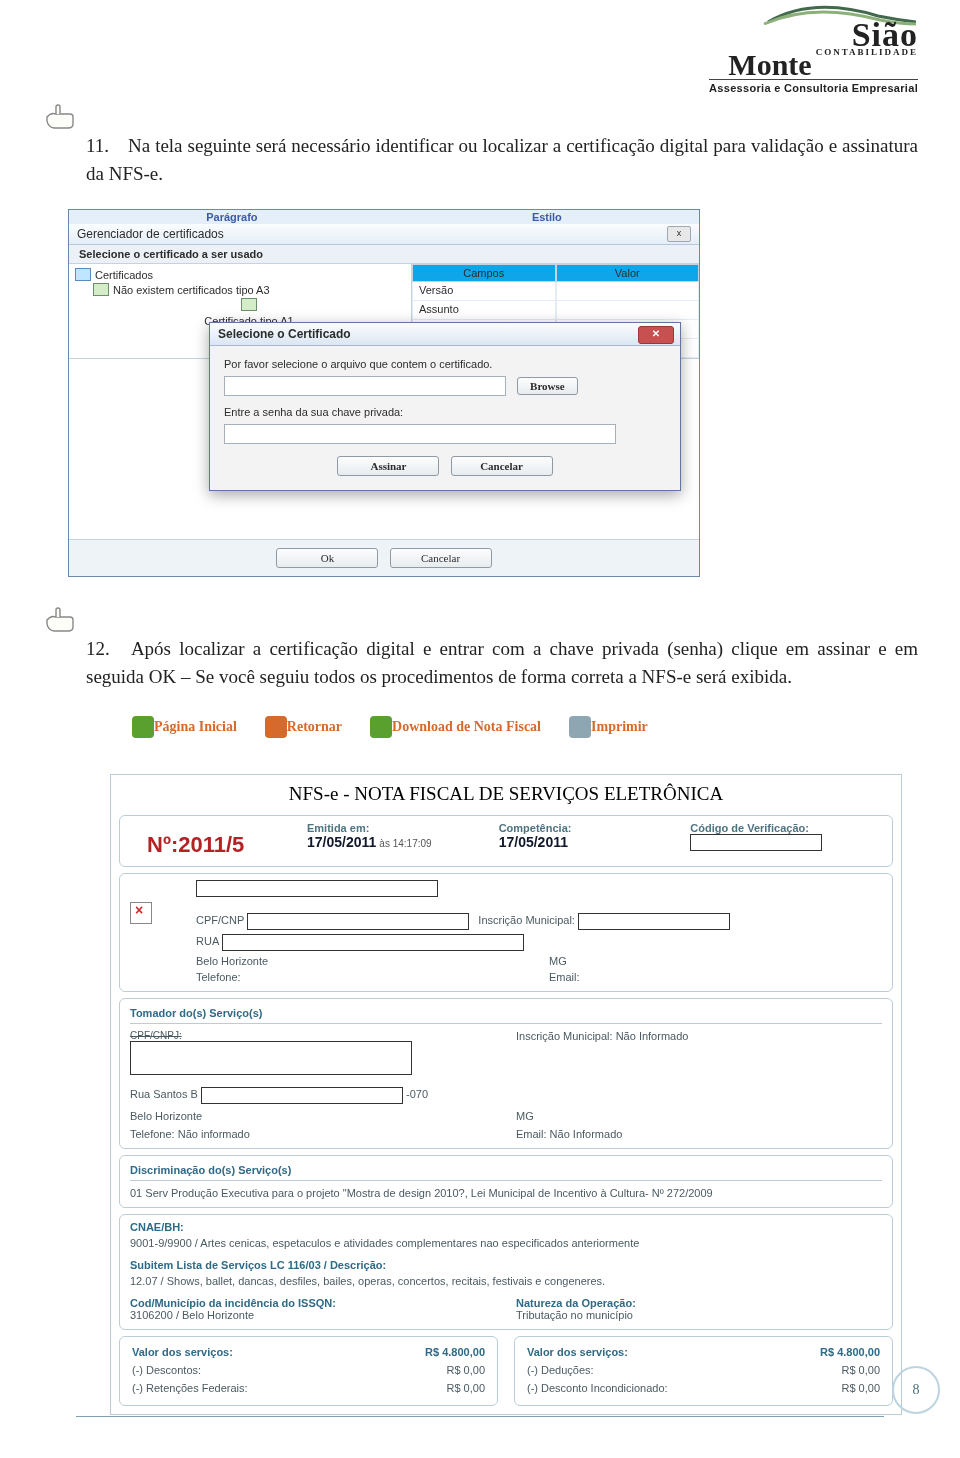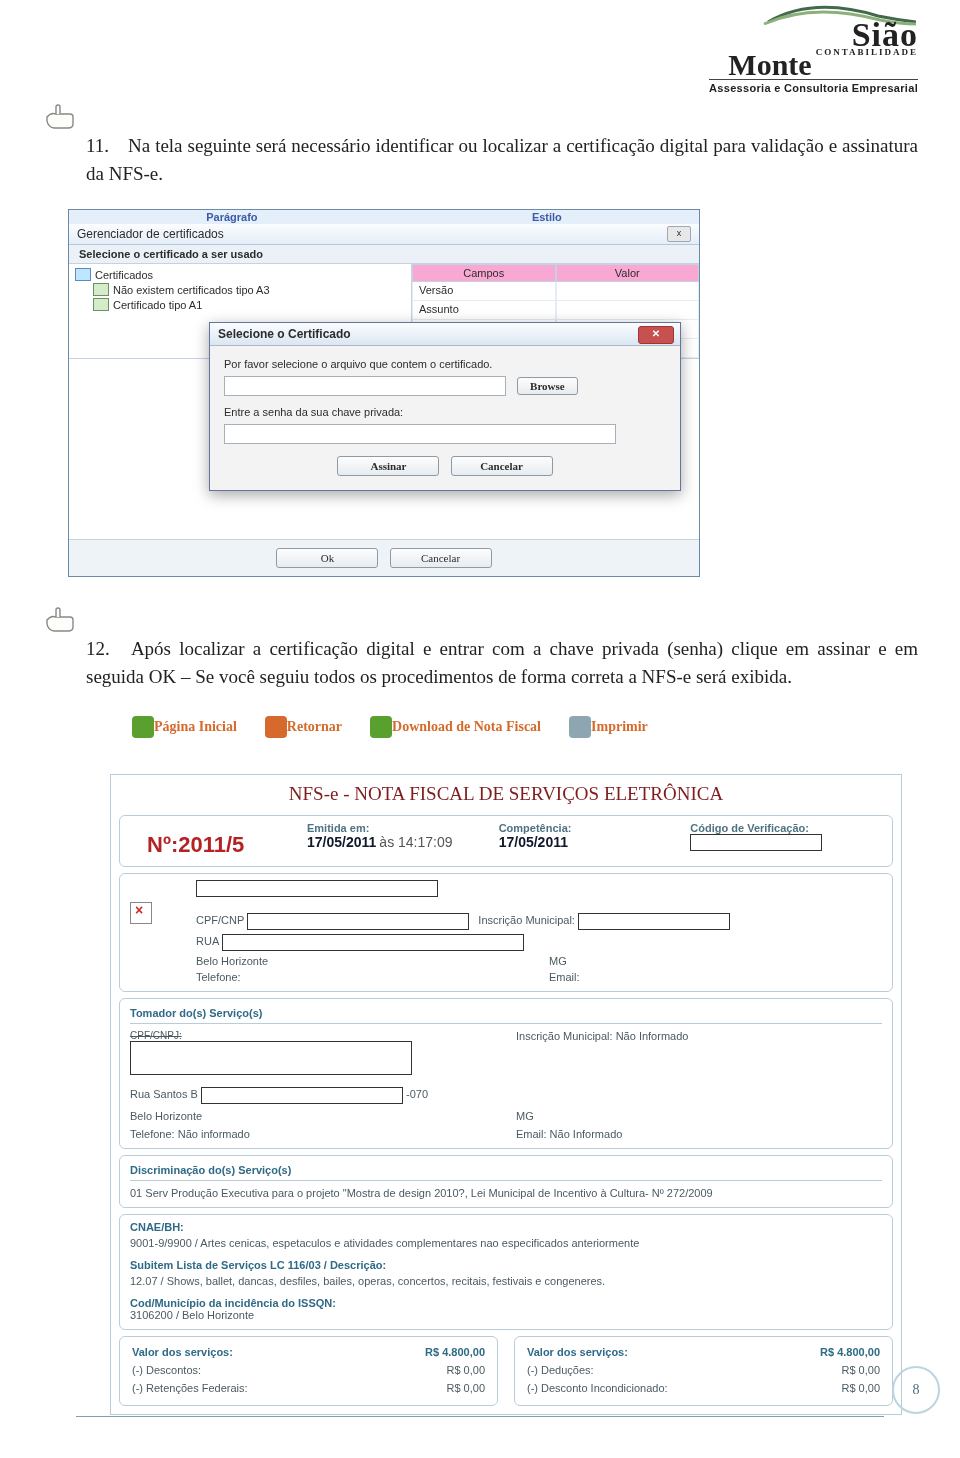--- a/index.html
+++ b/index.html
@@ -20,21 +20,21 @@
   .cert-title { background:linear-gradient(#fbfdff,#e4edf7); border-bottom:1px solid #b6c7db; padding:3px 8px; font-size:12px; position:relative; }
   .cert-close { position:absolute; right:8px; top:2px; width:22px; height:14px; background:#e8e8e8; border:1px solid #9fa9b5; border-radius:2px; font-size:9px; text-align:center; line-height:12px; }
   .cert-sub { background:#ebf1f7; border-bottom:1px solid #c4d2e2; padding:3px 10px; font-weight:bold; }
   .cert-body { display:flex; background:#eef3f8; }
   .cert-tree { width:330px; border-right:1px solid #c4d2e2; background:#fff; padding:3px 6px 4px 6px; }
   .cert-tree-row { display:flex; align-items:center; gap:4px; padding:1px 0; }
   .cert-tree-chip { width:14px; height:11px; border:1px solid #6b9069; background:#d4ecc8; }
   .cert-tree-chip.root { background:#bfe6ff; border-color:#5b8cc0; }
   .cert-grid { flex:1; background:#fff; }
   .cert-grid-head { display:flex; }
-  .cert-gh { flex:1; border:1px solid #c4d2e2; background:#f9a8d4; padding:2px 6px; text-align:center; }
+  .cert-gh { flex:1; border:1px solid #c4d2e2; background:#0ea5e9; padding:2px 6px; text-align:center; }
   .cert-grid-row { display:flex; }
   .cert-gc { flex:1; border:1px solid #e6ecf3; border-top:none; padding:2px 6px; min-height:14px; }
   .cert-white { height:180px; background:#fff; border-top:1px solid #c4d2e2; }
   .cert-footer { background:#eef3f8; padding:8px; text-align:center; border-top:1px solid #c4d2e2; }
   .cert-btn { display:inline-block; min-width:72px; padding:3px 14px; background:linear-gradient(#fdfdfd,#e7ecef); border:1px solid #8f9aa6; border-radius:3px; margin:0 4px; font:11px Tahoma; }
   
   .cert-modal { position:absolute; left:140px; top:112px; width:470px; background:#f3f3f3; border:1px solid #6474a1; box-shadow:0 4px 14px rgba(0,0,0,.35); }
   .cert-modal-title { background:linear-gradient(#fbfdff,#dbe6f2); padding:4px 8px; font-weight:bold; font-size:12px; border-bottom:1px solid #aab9cc; position:relative; }
   .cert-modal-close { position:absolute; right:6px; top:3px; width:34px; height:16px; background:#c75050; border:1px solid #9a3636; border-radius:3px; color:#fff; text-align:center; font-size:10px; line-height:14px; }
   .cert-modal-body { padding:10px 14px 14px 14px; }
@@ -42,28 +42,28 @@
   .cert-input { width:280px; height:18px; border:1px solid #a6b0bb; background:#fff; display:inline-block; vertical-align:middle; }
   .cert-input.wide { width:390px; }
   .cert-browse { display:inline-block; padding:2px 12px; border:1px solid #8f9aa6; background:linear-gradient(#fdfdfd,#e7ecef); border-radius:3px; margin-left:8px; vertical-align:middle; font:bold 11px Tahoma; }
   .cert-modal-btns { text-align:center; margin-top:12px; }
   .cert-modal-btns .cert-btn { font-weight:bold; }
   
   .nfse { margin:26px 0 0 68px; width:790px; border:1px solid #b9cdd9; font-family:Verdana,Arial,sans-serif; font-size:11px; color:#4a5a62; background:#fff; }
   .nfse-actions { display:flex; gap:28px; align-items:center; padding:0 12px 10px 12px; margin-top:-4px; }
   .nfse-act { display:inline-flex; align-items:center; color:#d56a2c; font-weight:bold; font-family:Verdana; font-size:14px; }
   .nfse-ico { width:22px; height:22px; border-radius:4px; }
-  .nfse-title { text-align:center; color:#7f1d1d; font-size:19px; font-family:Verdana; padding:8px 0 6px 0; }
+  .nfse-title { text-align:center; color:#000000; font-size:19px; font-family:Verdana; padding:8px 0 6px 0; }
   .panel { margin:4px 8px 6px 8px; border:1px solid #b9cdd9; border-radius:6px; padding:6px 10px 8px 10px; }
   .nfse-head { display:flex; }
   .nfse-no { width:160px; color:#b42224; font-weight:bold; font-size:22px; padding-top:10px;margin-left:17px;}
   .nfse-hcol { flex:1; }
   .hl { color:#4e7380; font-weight:bold; }
   .hv { color:#0f172a; font-weight:bold; font-size:14px; }
-  .sm { font-size:14px; color:#555; }
+  .sm { font-size:10px; color:#555; }
   .maskbox { display:inline-block; border:1px solid #333; height:15px; background:#fff; vertical-align:middle; }
   .broken-img { display:inline-block; width:20px; height:20px; border:1px solid #888; background:#fff; position:relative; vertical-align:top; }
   .broken-img::before { content:'×'; color:#cc2a2a; font-weight:bold; position:absolute; left:4px; top:-1px; font-size:14px; }
   .section-title { color:#2f6a87; font-weight:bold; padding:2px 0 4px 0; border-bottom:1px solid #b9cdd9; margin-bottom:6px; }
   .twocol { display:flex; gap:20px; }
   .twocol > div { flex:1; }
   .money-table .row { display:flex; justify-content:space-between; padding:3px 2px; }
   .money-table .row.b { font-weight:bold; color:#2f6a87; }
   .pagenum { position:absolute; right:20px; bottom:44px; }
   .pagenum .circ { width:44px; height:44px; border:2px solid #bcd4df; border-radius:50%; display:flex; align-items:center; justify-content:center; color:#4a6f7e; font-size:14px; }
@@ -112,21 +112,21 @@
     <div class="cert-body">
       <div class="cert-tree">
         <div class="cert-tree-row">
             <span class="cert-tree-chip root"></span>
             <span>Certificados</span>
           </div>
         <div class="cert-tree-row" style="padding-left:18px;">
             <span class="cert-tree-chip"></span>
             <span>Não existem certificados tipo A3</span>
           </div>
-        <div class="cert-tree-row" style="padding-left:18px;">
+        <div class="cert-tree-row" style="padding-left:18px;flex-direction:column;">
             <span class="cert-tree-chip"></span>
             <span>Certificado tipo A1</span>
           </div>
       </div>
       <div class="cert-grid">
         <div class="cert-grid-head">
           <div class="cert-gh">Campos</div>
           <div class="cert-gh">Valor</div>
         </div>
         <div class="cert-grid-row">
@@ -286,20 +286,24 @@
       <div class="panel">
         <div class="hl" style="color:#2f6a87;">CNAE/BH:</div>
         <div class="txt" style="margin:4px 0 10px 0;">9001-9/9900 / Artes cenicas, espetaculos e atividades complementares nao especificados anteriormente</div>
         <div class="hl" style="color:#2f6a87;">Subitem Lista de Serviços LC 116/03 / Descrição:</div>
         <div class="txt" style="margin:4px 0 10px 0;">12.07 / Shows, ballet, dancas, desfiles, bailes, operas, concertos, recitais, festivais e congeneres.</div>
         <div class="twocol">
           <div>
             <div class="hl" style="color:#2f6a87;">Cod/Município da incidência do ISSQN:</div>
             <div class="txt">3106200 / Belo Horizonte</div>
           </div>
+          <div>
+            <div class="hl" style="color:#2f6a87;">Natureza da Operação:</div>
+            <div class="txt">Tributação no município</div>
+          </div>
         </div>
       </div>
 
       <div style="display:flex; gap:16px; padding:0 8px 8px 8px;">
         <div class="panel money-table" style="flex:1; margin:0;">
           <div class="row b">
               <span>Valor dos serviços:</span>
               <span>R$ 4.800,00</span>
             </div>
           <div class="row">

